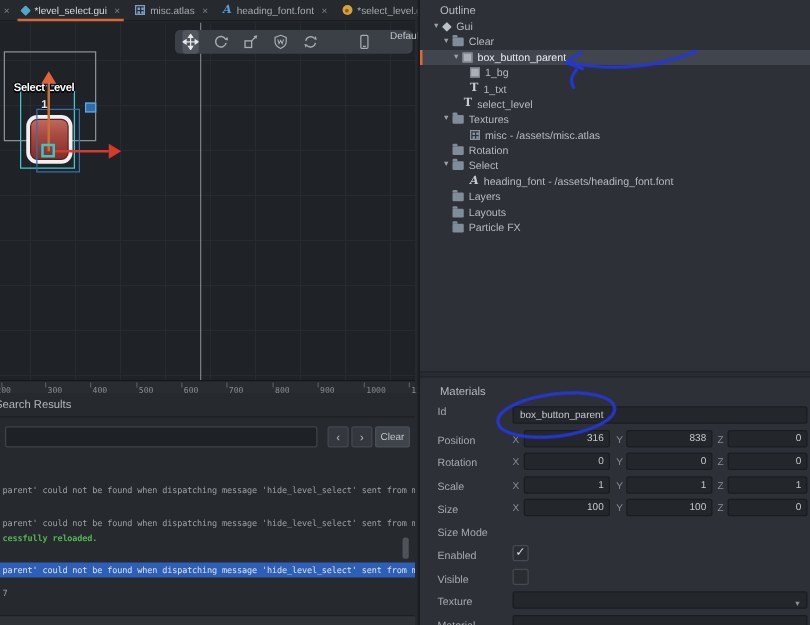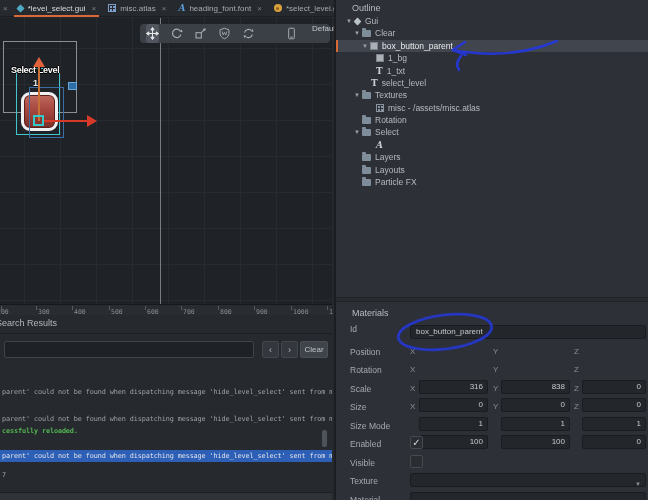--- a/index.html
+++ b/index.html
@@ -87,21 +87,21 @@
   .ticn-box { width:8px; height:8px; background:#aab0b6; border:1px solid #7d838a; }
   .ticn-text { font-family:"DejaVu Serif", serif; font-weight:bold; font-size:9px; line-height:8px; color:#c8ccd0; }
   .ticn-atlas { width:8px; height:8px; border:1px solid #8a94a0; position:relative; }
   .ticn-atlas::before { content:""; position:absolute; left:1px; top:1px; width:2px; height:2px; background:#8a94a0; box-shadow:3px 0 #8a94a0, 0 3px #8a94a0, 3px 3px #8a94a0; }
   .ticn-font { font-family:"DejaVu Serif", serif; font-style:italic; font-weight:bold; font-size:9px; line-height:8px; color:#c8ccd0; }
   #outline-splitter { position:absolute; left:0; top:297px; width:314px; height:5px; background:#282b30; border-top:1px solid #212428; border-bottom:1px solid #212428; }
 
   
   .prow-label { position:absolute; left:14px; font-size:8.5px; color:#a6aab0; }
   .pfield { position:absolute; height:14px; background:#23262b; border:1px solid #1a1c20; border-radius:2px; font-size:8px; color:#c6cacf; line-height:12px; }
-  .pfield.num { text-align:right; padding-right:4px;margin-top:36px; }
+  .pfield.num { text-align:right; padding-right:4px; }
   .pfield.text { padding-left:5px; }
   .axis { position:absolute; font-size:8px; color:#8a8f95; }
   .dd-arrow { position:absolute; right:4px; top:3.5px; font-size:6px; color:#8a8f95; }
   .checkbox { position:absolute; width:13px; height:13px; background:#2a2e33; border:1px solid #454a51; border-radius:2px; color:#d8dbde; font-size:10px; line-height:11px; text-align:center; }
 
   
   #annotations { position:absolute; left:0; top:0; width:648px; height:500px; pointer-events:none; }
 </style>
 </head>
 <body>
@@ -285,20 +285,21 @@
       <span class="ticn ticn-folder"></span>
       <span>Rotation</span>
     </div>
     <div class="trow" style="top:126px; padding-left:18px">
       <span class="arrow">▼</span>
       <span class="ticn ticn-folder"></span>
       <span>Select</span>
     </div>
     <div class="trow" style="top:139px; padding-left:40px">
       <span class="ticn ticn-font">A</span>
+      <span>heading_font - /assets/heading_font.font</span>
     </div>
     <div class="trow" style="top:151px; padding-left:26px">
       <span class="ticn ticn-folder"></span>
       <span>Layers</span>
     </div>
     <div class="trow" style="top:164px; padding-left:26px">
       <span class="ticn ticn-folder"></span>
       <span>Layouts</span>
     </div>
     <div class="trow" style="top:176px; padding-left:26px">

